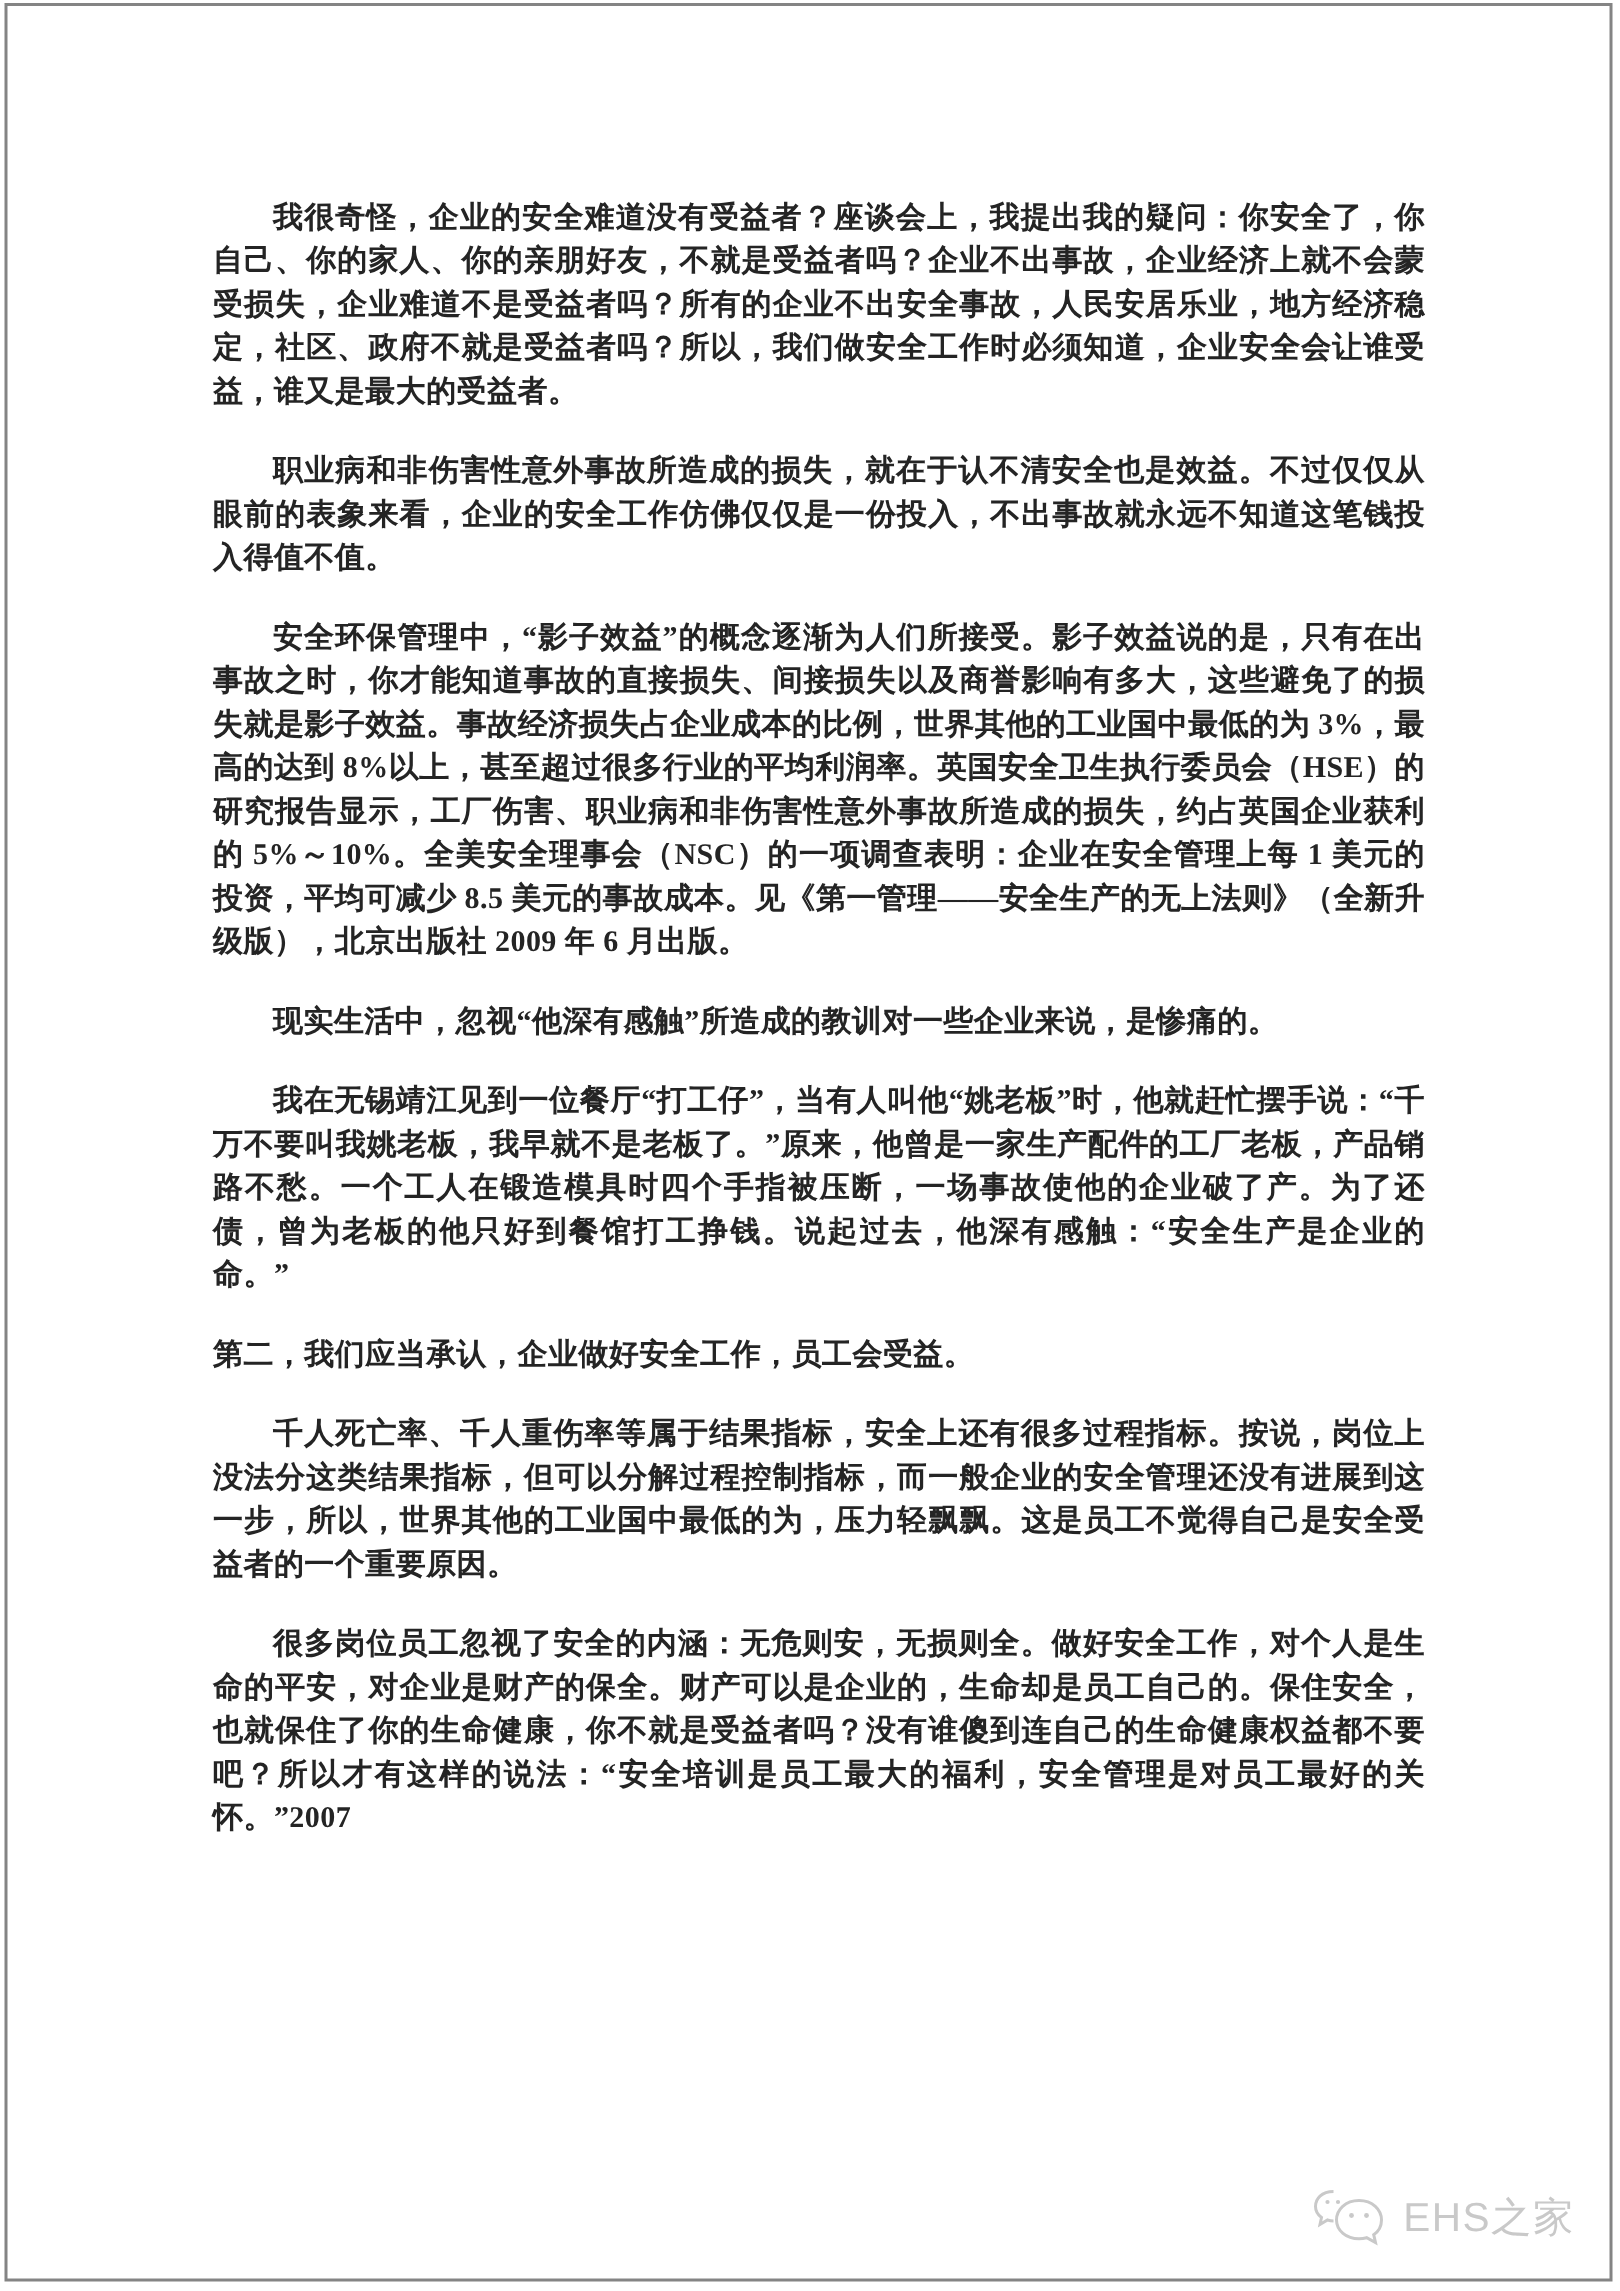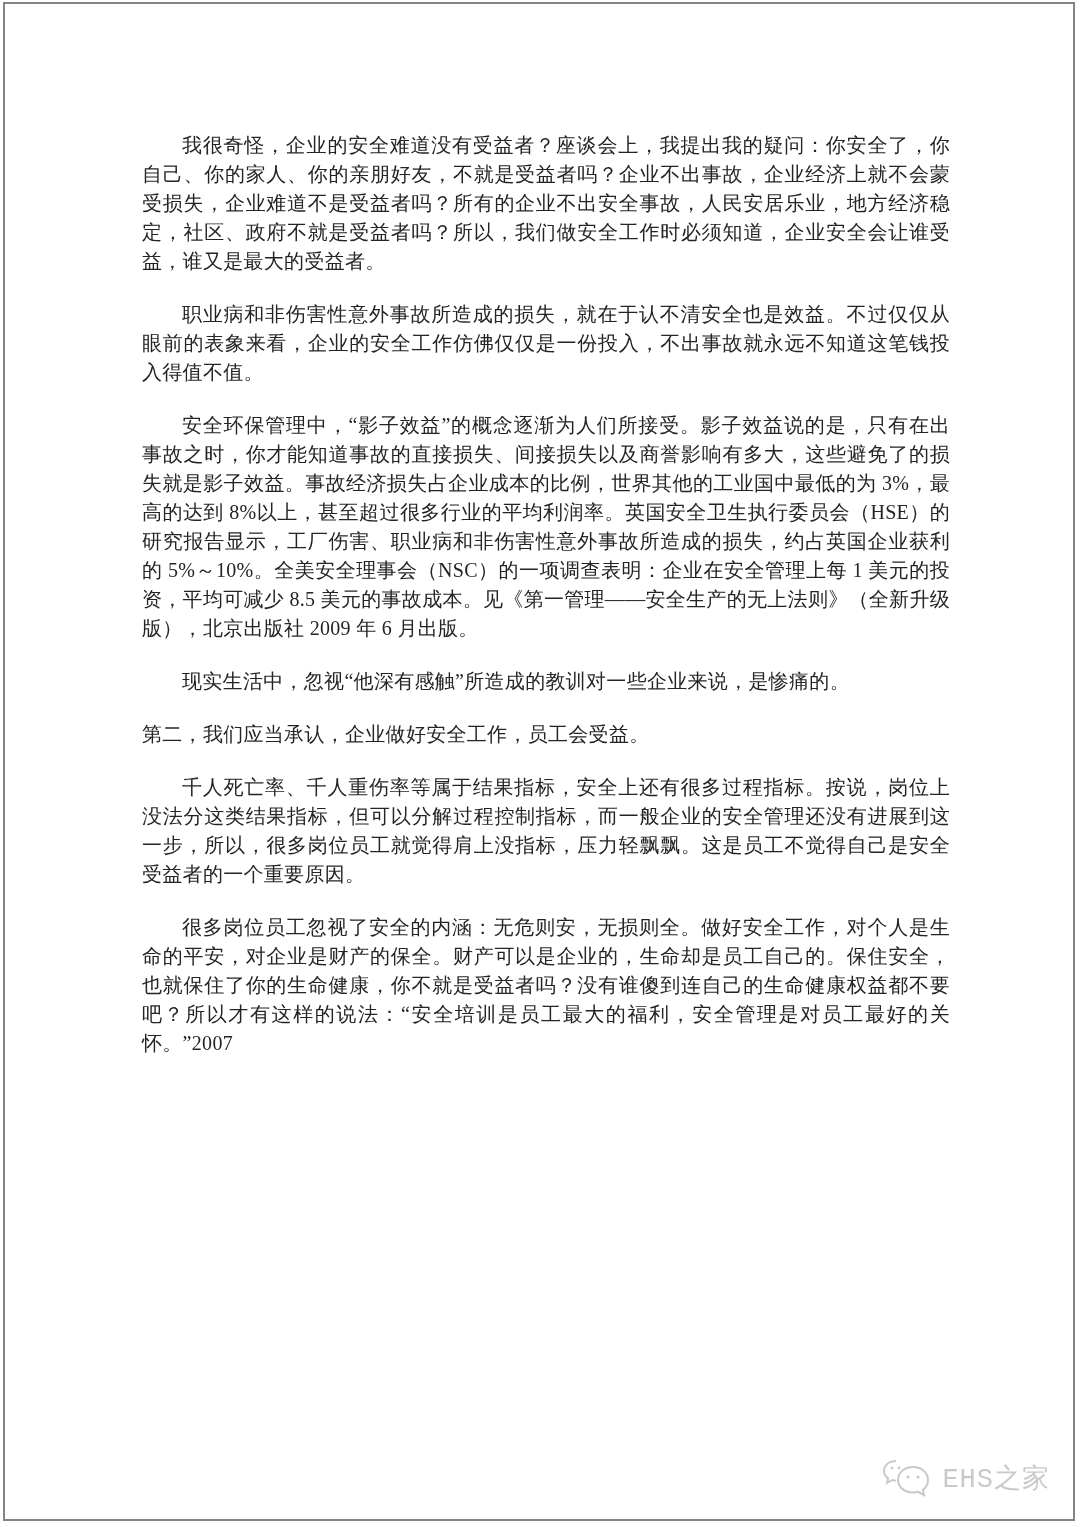--- a/index.html
+++ b/index.html
@@ -31,54 +31,56 @@
     color: #242424;
     font-size: 20px;
     line-height: 29px;
     text-align: justify;
     text-justify: inter-ideograph;
     letter-spacing: 0.3px;
   }
   .doc-body p {
     margin: 0 0 24px 0;
     text-indent: 2em;
+    font-weight: bold;
   }
   .doc-body p.noindent {
     text-indent: 0;
   }
   .watermark {
     position: absolute;
     right: 30px;
     bottom: 28px;
     display: flex;
     align-items: center;
     gap: 8px;
     color: #c9c9c9;
-    font-family: Liberation Mono, monospace;
+    font-family: Liberation Sans, sans-serif;
     font-size: 27px;
     letter-spacing: 1px;
     text-shadow: 1px 1px 0 #ffffff;
     user-select: none;
   }
   .watermark svg {
     display: block;
   }
 </style>
 </head>
 <body>
 
 <div class="page-border"></div>
 
 <main class="doc-body">
   <p>我很奇怪，企业的安全难道没有受益者？座谈会上，我提出我的疑问：你安全了，你自己、你的家人、你的亲朋好友，不就是受益者吗？企业不出事故，企业经济上就不会蒙受损失，企业难道不是受益者吗？所有的企业不出安全事故，人民安居乐业，地方经济稳定，社区、政府不就是受益者吗？所以，我们做安全工作时必须知道，企业安全会让谁受益，谁又是最大的受益者。</p>
   <p>职业病和非伤害性意外事故所造成的损失，就在于认不清安全也是效益。不过仅仅从眼前的表象来看，企业的安全工作仿佛仅仅是一份投入，不出事故就永远不知道这笔钱投入得值不值。</p>
   <p>安全环保管理中，“影子效益”的概念逐渐为人们所接受。影子效益说的是，只有在出事故之时，你才能知道事故的直接损失、间接损失以及商誉影响有多大，这些避免了的损失就是影子效益。事故经济损失占企业成本的比例，世界其他的工业国中最低的为 3%，最高的达到 8%以上，甚至超过很多行业的平均利润率。英国安全卫生执行委员会（HSE）的研究报告显示，工厂伤害、职业病和非伤害性意外事故所造成的损失，约占英国企业获利的 5%～10%。全美安全理事会（NSC）的一项调查表明：企业在安全管理上每 1 美元的投资，平均可减少 8.5 美元的事故成本。见《第一管理——安全生产的无上法则》（全新升级版），北京出版社 2009 年 6 月出版。</p>
   <p>现实生活中，忽视“他深有感触”所造成的教训对一些企业来说，是惨痛的。</p>
+  <p>我在无锡靖江见到一位餐厅“打工仔”，当有人叫他“姚老板”时，他就赶忙摆手说：“千万不要叫我姚老板，我早就不是老板了。”原来，他曾是一家生产配件的工厂老板，产品销路不愁。一个工人在锻造模具时四个手指被压断，一场事故使他的企业破了产。为了还债，曾为老板的他只好到餐馆打工挣钱。说起过去，他深有感触：“安全生产是企业的命。”</p>
   <p class="noindent">第二，我们应当承认，企业做好安全工作，员工会受益。</p>
-  <p>千人死亡率、千人重伤率等属于结果指标，安全上还有很多过程指标。按说，岗位上没法分这类结果指标，但可以分解过程控制指标，而一般企业的安全管理还没有进展到这一步，所以，很多岗位员工就觉得肩上没指标，压力轻飘飘。这是员工不觉得自己是安全受益者的一个重要原因。</p>
+  <p>千人死亡率、千人重伤率等属于结果指标，安全上还有很多过程指标。按说，岗位上没法分这类结果指标，但可以分解过程控制指标，而一般企业的安全管理还没有进展到这一步，所以，世界其他的工业国中最低的为，压力轻飘飘。这是员工不觉得自己是安全受益者的一个重要原因。</p>
   <p>很多岗位员工忽视了安全的内涵：无危则安，无损则全。做好安全工作，对个人是生命的平安，对企业是财产的保全。财产可以是企业的，生命却是员工自己的。保住安全，也就保住了你的生命健康，你不就是受益者吗？没有谁傻到连自己的生命健康权益都不要吧？所以才有这样的说法：“安全培训是员工最大的福利，安全管理是对员工最好的关怀。”2007</p>
 </main>
 
 <div class="watermark">
   <span>
     <svg width="52" height="42" viewBox="0 0 52 42" fill="none" xmlns="http://www.w3.org/2000/svg">
 
       <path d="M14 4 C6 4 2 9 2 14 c0 3 1.5 5.5 4 7.3 L5 26 l5-3 c1.3 0.4 2.6 0.6 4 0.6" stroke="#c9c9c9" stroke-width="2" fill="none"></path>
       <circle cx="10" cy="11" r="1.4" fill="#c9c9c9"></circle>
       <circle cx="17" cy="11" r="1.4" fill="#c9c9c9"></circle>

